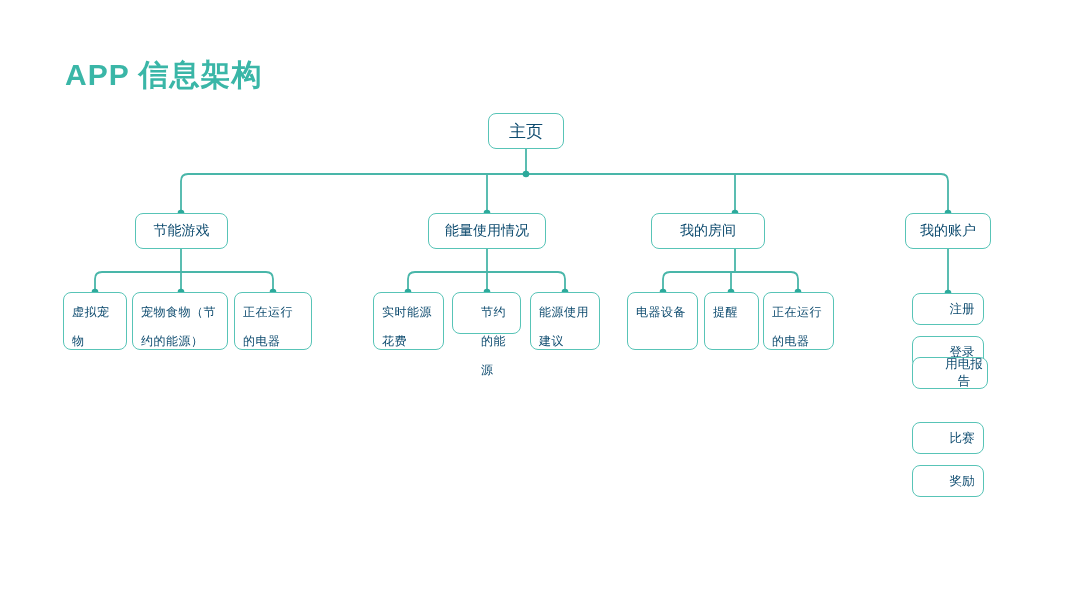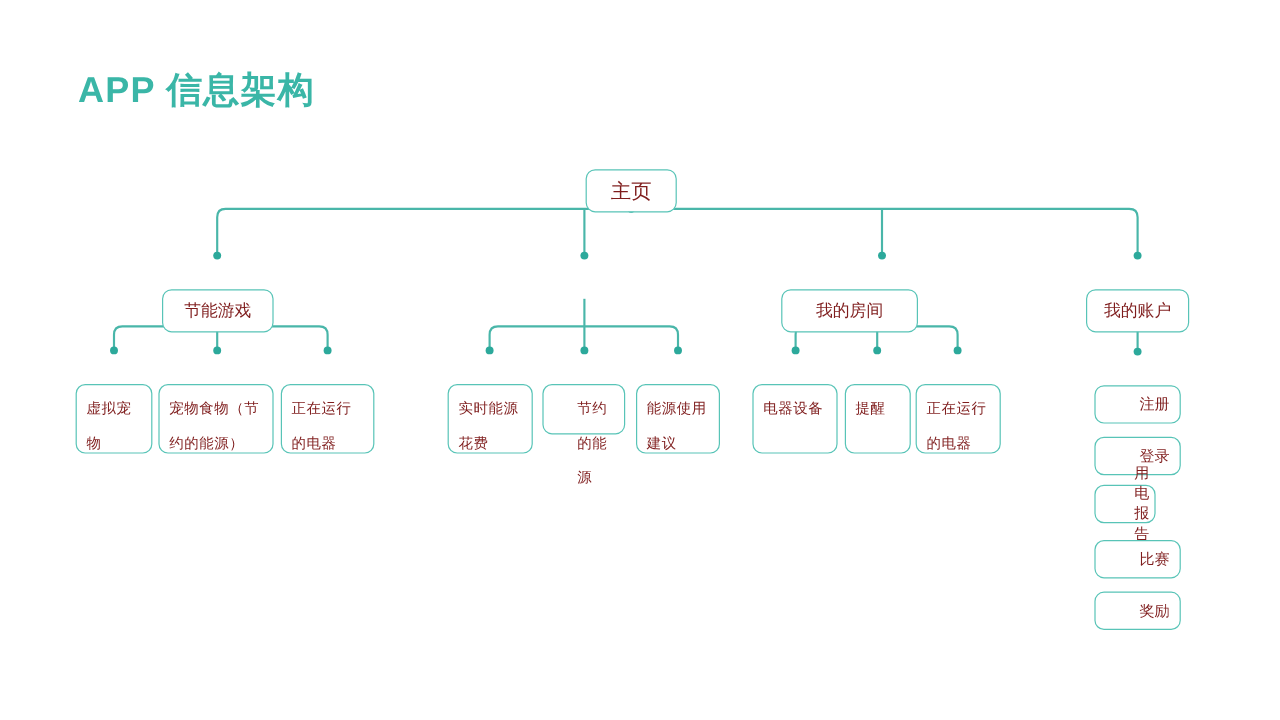--- a/index.html
+++ b/index.html
@@ -14,24 +14,23 @@
     position:absolute;left:65px;top:55px;
     font-size:30px;font-weight:600;
     color:#3ab6a7;letter-spacing:1px;
   }
   svg.wires{position:absolute;left:0;top:0;pointer-events:none;}
   .node{
     position:absolute;box-sizing:border-box;
     background:#ffffff;
     border:1.5px solid #58c4b7;
     border-radius:8px;
-    color:#7f1d1d;
+    color:#0c4a6e;
     display:flex;align-items:center;justify-content:center;
     text-align:center;
-    margin-top:28px;
   }
   .node-root{font-size:17px;}
   .node-l2{font-size:14px;}
   .node-l3{
     font-size:12px;
     display:block;
     text-align:left;
     padding:5px 7px 0 8px;
     line-height:29px;
     letter-spacing:0.5px;
@@ -81,34 +80,35 @@
       <circle cx="663" cy="292" r="3.3"></circle>
       <circle cx="731" cy="292" r="3.3"></circle>
       <circle cx="798" cy="292" r="3.3"></circle>
       <circle cx="948" cy="293" r="3.3"></circle>
     </g>
   </svg>
 
   <div class="node node-root" style="left:488px;top:113px;width:76px;height:36px;">主页</div>
 
   <div class="node node-l2" style="left:135px;top:213px;width:93px;height:36px;">节能游戏</div>
+  <div class="node node-l2" style="left:428px;top:213px;width:118px;height:36px;">能量使用情况</div>
   <div class="node node-l2" style="left:651px;top:213px;width:114px;height:36px;">我的房间</div>
   <div class="node node-l2" style="left:905px;top:213px;width:86px;height:36px;">我的账户</div>
 
   <div class="node node-l3" style="left:63px;top:292px;width:64px;height:58px;">虚拟宠物</div>
   <div class="node node-l3" style="left:132px;top:292px;width:96px;height:58px;">宠物食物（节约的能源）</div>
   <div class="node node-l3" style="left:234px;top:292px;width:78px;height:58px;">正在运行的电器</div>
 
   <div class="node node-l3" style="left:373px;top:292px;width:71px;height:58px;">实时能源花费</div>
   <div class="node node-l3" style="left:452px;top:292px;width:69px;height:42px;padding-left:28px;">节约的能源</div>
   <div class="node node-l3" style="left:530px;top:292px;width:70px;height:58px;">能源使用建议</div>
 
   <div class="node node-l3" style="left:627px;top:292px;width:71px;height:58px;">电器设备</div>
   <div class="node node-l3" style="left:704px;top:292px;width:55px;height:58px;">提醒</div>
   <div class="node node-l3" style="left:763px;top:292px;width:71px;height:58px;">正在运行的电器</div>
 
   <div class="node node-acc" style="left:912px;top:293px;width:72px;height:32px;">注册</div>
   <div class="node node-acc" style="left:912px;top:336px;width:72px;height:32px;">登录</div>
-  <div class="node node-acc" style="left:912px;top:376px;width:51px;height:32px;">用电报告</div>
+  <div class="node node-acc" style="left:912px;top:357px;width:76px;height:32px;">用电报告</div>
   <div class="node node-acc" style="left:912px;top:422px;width:72px;height:32px;">比赛</div>
   <div class="node node-acc" style="left:912px;top:465px;width:72px;height:32px;">奖励</div>
 
 </div>
 
 </body></html>

